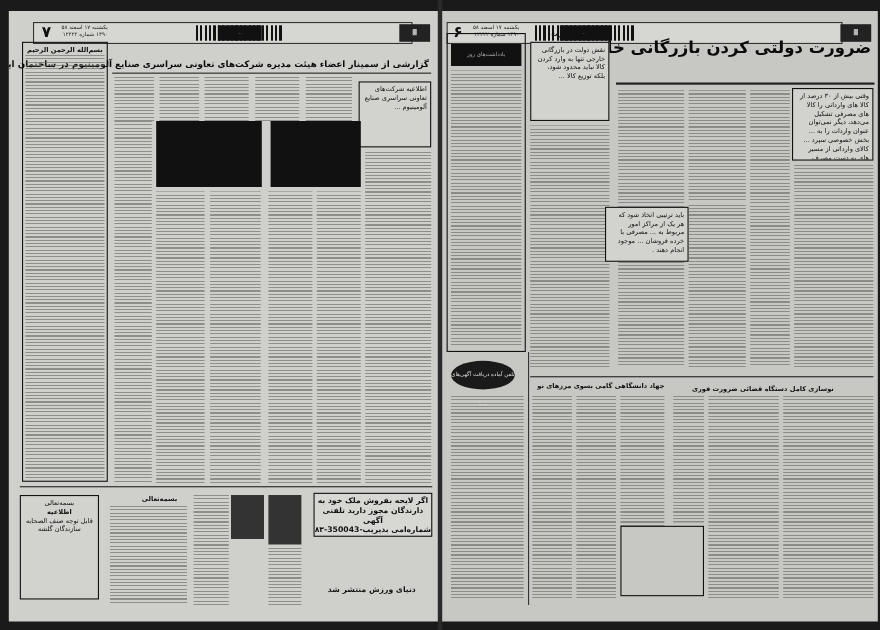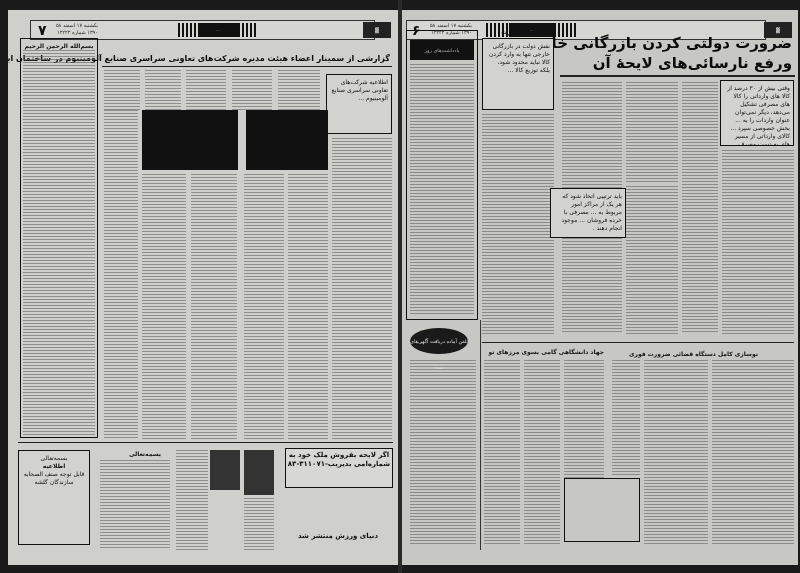--- a/index.html
+++ b/index.html
@@ -78,39 +78,39 @@
   </div>
   <div class="sub" style="left:112px;top:440px;width:50px;text-align:center">بسمه‌تعالی</div>
   <div class="col" style="left:92px;top:450px;width:70px;height:90px"></div>
   <div class="col" style="left:168px;top:440px;width:32px;height:100px"></div>
   <div class="photo" style="left:202px;top:440px;width:30px;height:40px;background:#333"></div>
   <div class="photo" style="left:236px;top:440px;width:30px;height:45px;background:#333"></div>
   <div class="col" style="left:236px;top:488px;width:30px;height:52px"></div>
 
   <div class="ad" style="left:277px;top:438px;width:108px;height:40px;font-size:7px;line-height:9px;padding-top:2px">
     <div>اگر لایحه بفروش ملک خود به</div>
-    <div>شماره‌امی بدیریب-۳۱۱۰۷۱-۸۳</div>
+    <div>دارندگان مجوز دارید تلفنی آگهی</div>
+    <div>شماره‌امی بدیریب-350043-۸۳</div>
   </div>
   <div class="sub" style="left:290px;top:522px;width:80px;text-align:right;font-size:7px">دنیای ورزش منتشر شد</div>
 </div>
 
 <div class="page" id="pR">
   <div class="hdrbox" style="left:4px;width:360px"></div>
   <div class="pgnum" style="left:10px">۶</div>
   <div class="dateline" style="left:20px;width:50px">
     <div>یکشنبه ۱۷ اسفند ۵۸</div>
     <div>۱۳۹۰ شماره ۱۲۲۲۲</div>
   </div>
   <div class="barcode" style="left:84px;width:92px">
       <div class="mid">...</div>
     </div>
   <div class="logo" style="left:362px">▓</div>
 
   <div class="headline" style="left:160px;top:24px;width:230px;font-size:15px">ضرورت دولتی کردن بازرگانی خارجی</div>
-  <div class="headline" style="left:160px;top:44px;width:230px;font-size:15px">ورفع نارسائی‌های لایحهٔ آن</div>
   <div class="rule-h" style="left:158px;top:65px;width:235px;height:2px"></div>
 
   <div class="sub" style="left:80px;top:18px;width:70px">از : الف . صدارت</div>
 
   <div class="box" style="left:4px;top:20px;width:72px;height:290px;background:transparent"></div>
   <div class="darkband" style="left:8px;top:30px;width:64px;height:20px;line-height:20px">یادداشت‌های روز</div>
   <div class="col" style="left:8px;top:54px;width:64px;height:250px"></div>
 
   <div class="box" style="left:80px;top:28px;width:72px;height:72px">نقش دولت در بازرگانی خارجی تنها به وارد کردن کالا نباید محدود شود، بلکه توزیع کالا ...</div>
   <div class="col" style="left:80px;top:104px;width:72px;height:220px"></div>

